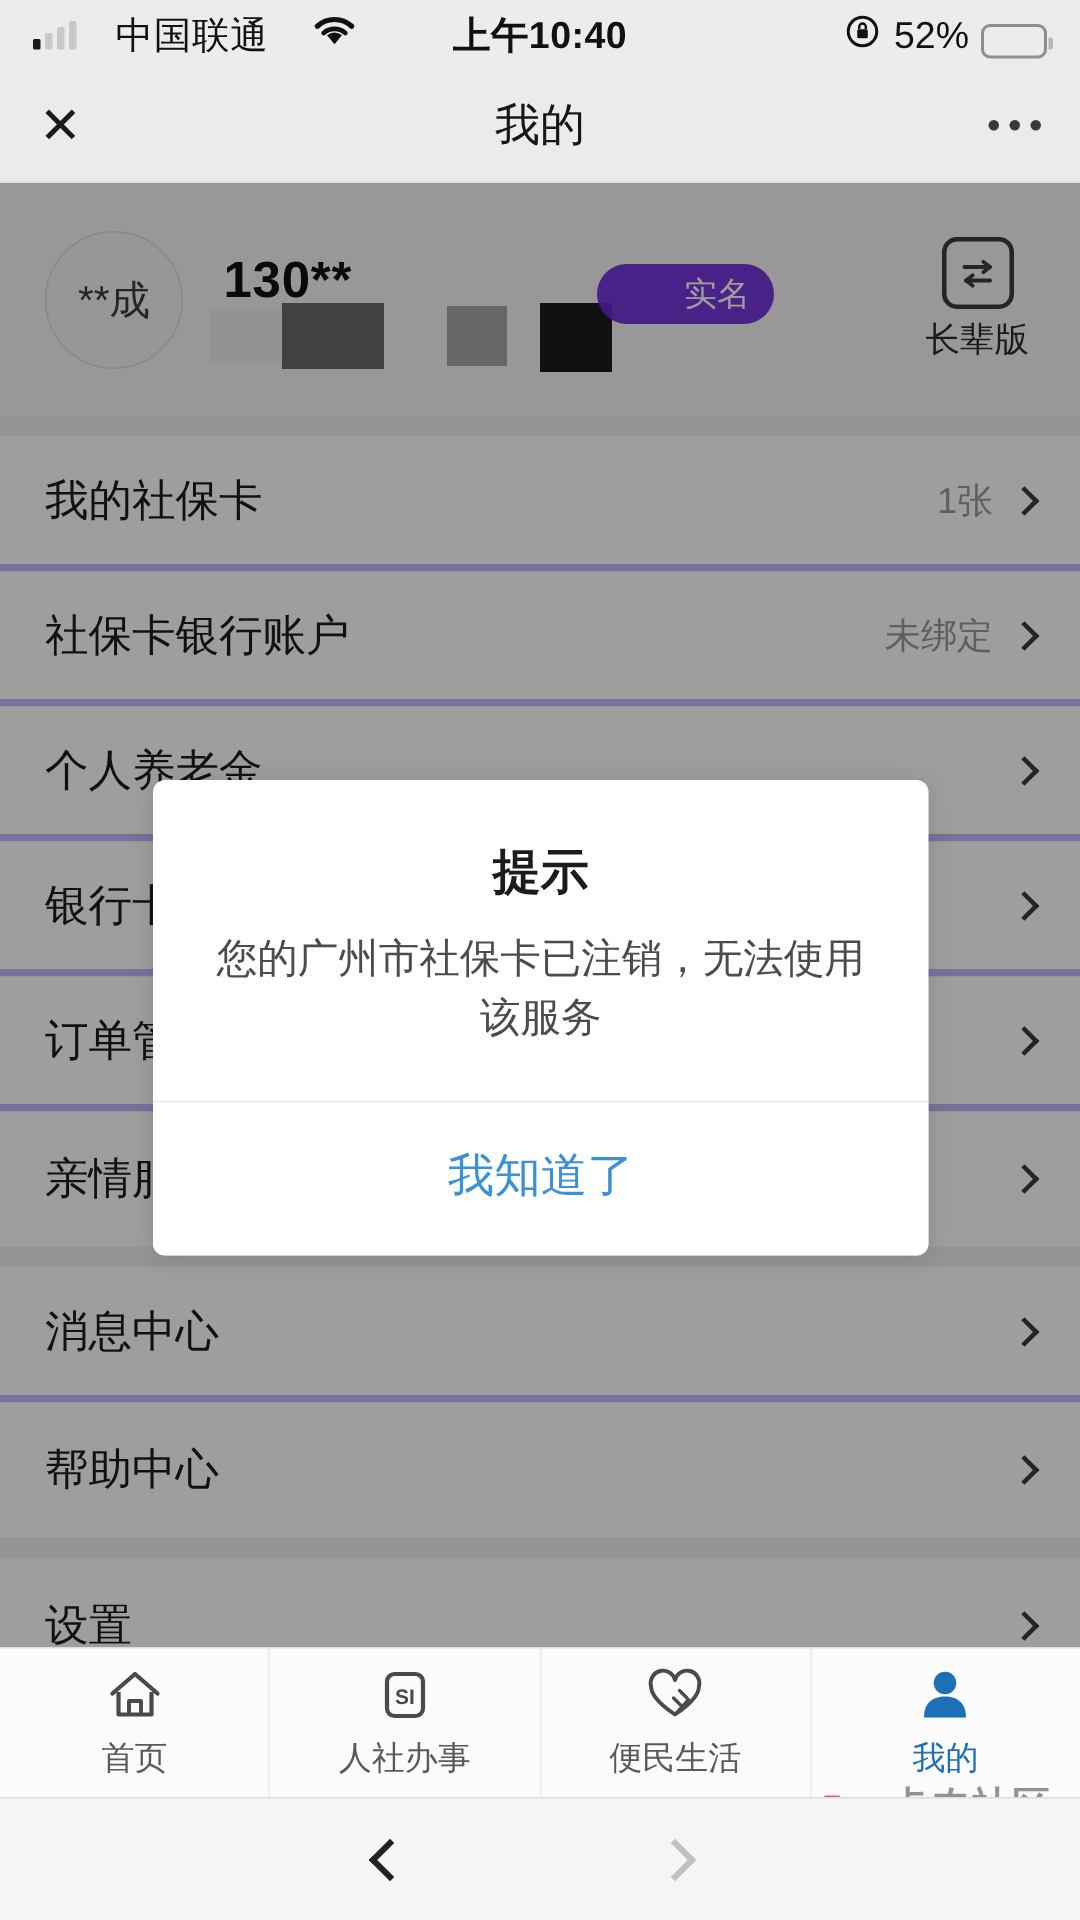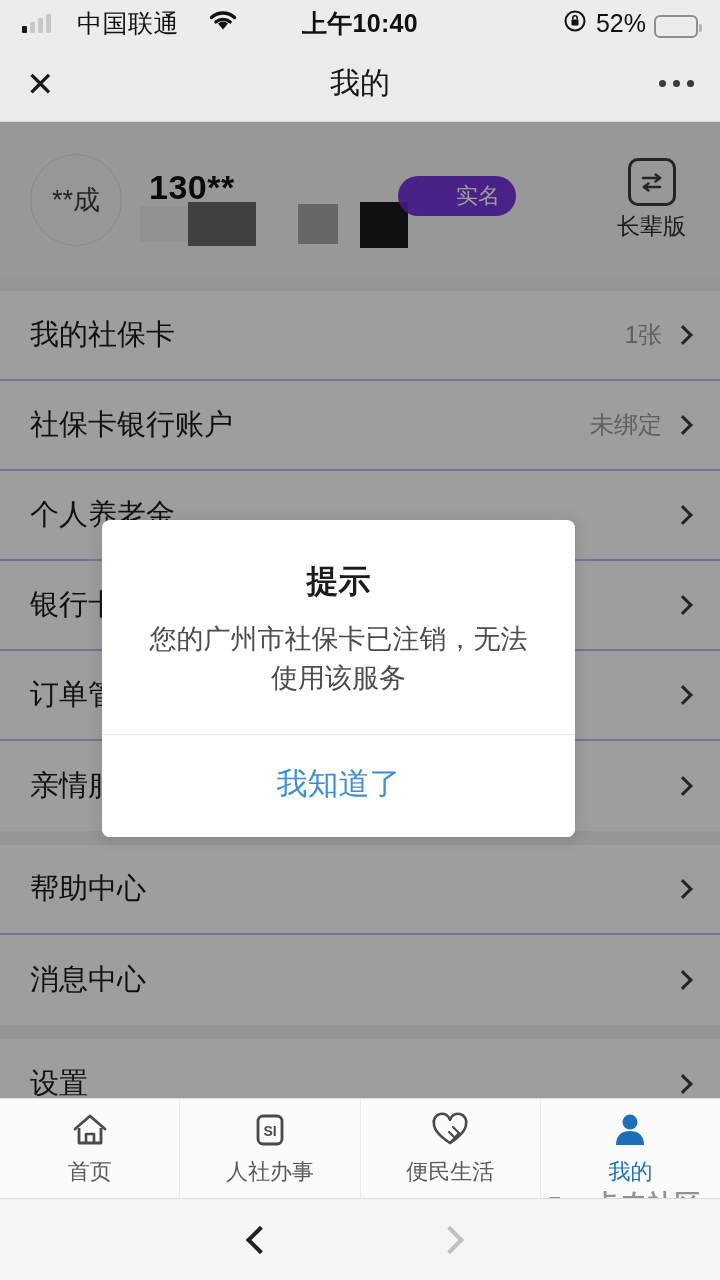--- a/index.html
+++ b/index.html
@@ -108,21 +108,21 @@
     display:flex; align-items:center; justify-content:center;
   }
   .elder-label{ font-size:23px; color:#2e2e2e; }
 
   
   .gap{ height:14px; background:#f0f0f0; }
   .list{ background:#fff; }
   .row{
     height:90px; display:flex; align-items:center;
     padding:0 30px; background:#fff;
-    border-bottom:2px solid #c4b5fd;
+    border-bottom:5px solid #c4b5fd;
   }
   .row:last-child{ border-bottom:none; }
   .row-label{ font-size:29px; color:#1c1c1c; }
   .row-right{ margin-left:auto; display:flex; align-items:center; gap:14px; }
   .row-value{ font-size:24px; color:#9a9a9a; }
   .chev{
     width:14px; height:14px; border-right:3px solid #3a3a3a;
     border-top:3px solid #3a3a3a; transform:rotate(45deg);
     display:block;
   }
@@ -171,21 +171,21 @@
   }
   .sys-chev.right{
     border-left:none; border-bottom:none;
     border-right:4px solid #c0c0c0; border-top:4px solid #c0c0c0;
     transform:rotate(45deg);
   }
 
   
   .modal{
     position:absolute; left:102px; top:520px;
-    width:473px; background:#fff; border-radius:8px;
+    width:517px; background:#fff; border-radius:8px;
     z-index:100; overflow:hidden;
     box-shadow:0 2px 18px rgba(0,0,0,0.12);
   }
   .modal-title{
     text-align:center; font-size:32px; font-weight:bold;
     color:#1c1c1c; padding:40px 0 16px;
   }
   .modal-msg{
     text-align:center; font-size:27px; color:#4c4c4c;
     line-height:1.45; padding:0 38px 36px;
@@ -308,28 +308,28 @@
         <span class="row-label">亲情服务</span>
         <span class="row-right">
           <span class="row-value"></span>
           <span class="chev"></span>
         </span>
       </div>
     </div>
   <div class="gap"></div>
   <div class="list" id="section-1">
       <div class="row">
+        <span class="row-label">消息中心</span>
+        <span class="row-right">
+          <span class="row-value"></span>
+          <span class="chev"></span>
+        </span>
+      </div>
+      <div class="row">
         <span class="row-label">帮助中心</span>
-        <span class="row-right">
-          <span class="row-value"></span>
-          <span class="chev"></span>
-        </span>
-      </div>
-      <div class="row">
-        <span class="row-label">消息中心</span>
         <span class="row-right">
           <span class="row-value"></span>
           <span class="chev"></span>
         </span>
       </div>
     </div>
   <div class="gap"></div>
   <div class="list" id="section-2">
       <div class="row">
         <span class="row-label">设置</span>

